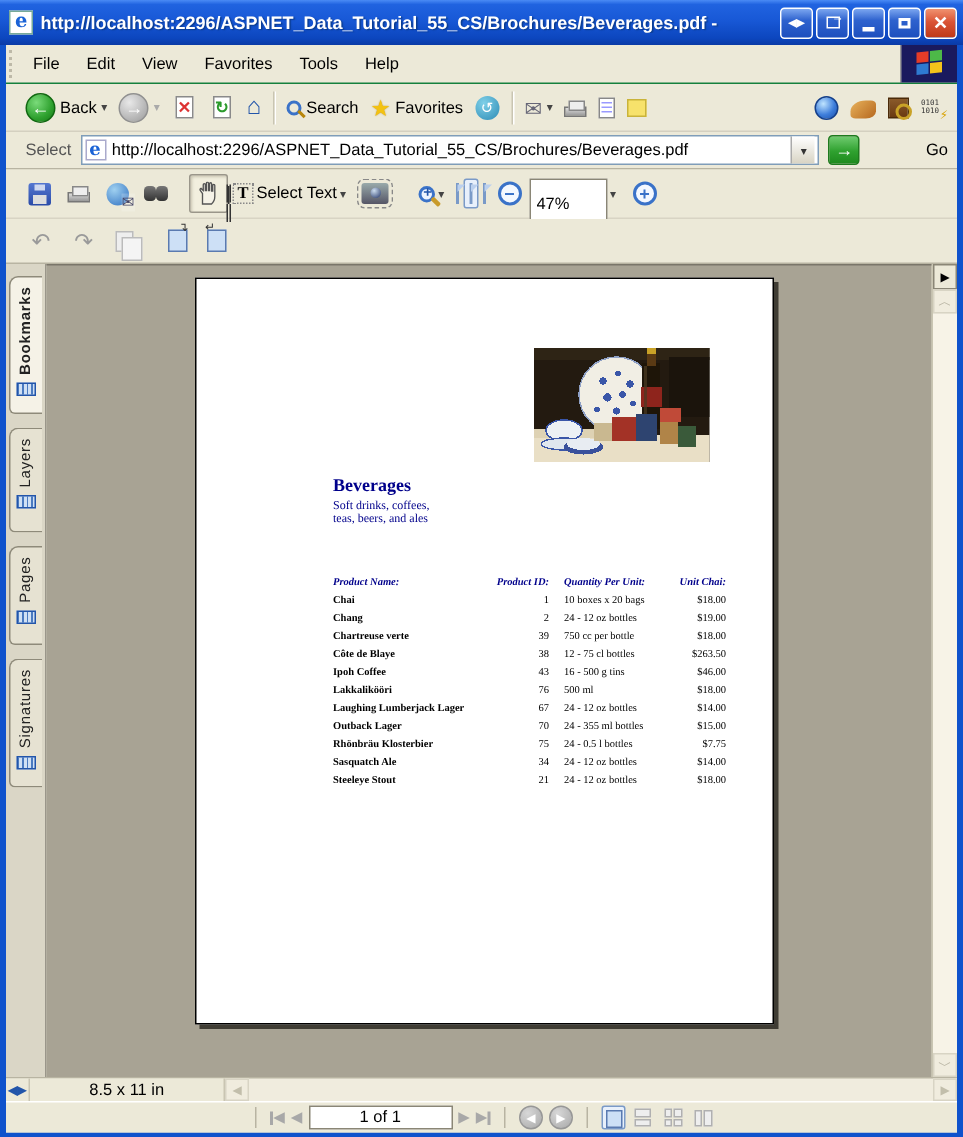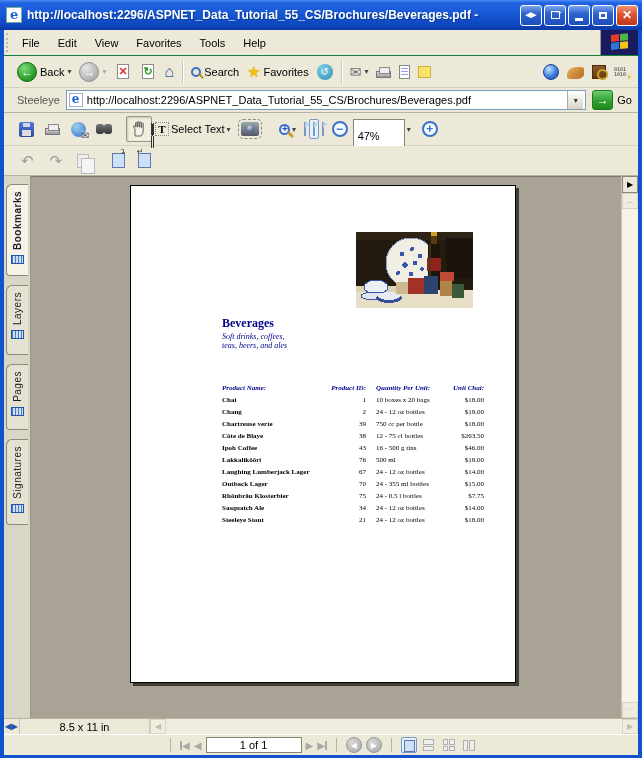--- a/index.html
+++ b/index.html
@@ -75,21 +75,21 @@
   .addressbar { height:25px; flex:0 0 25px; display:flex; align-items:center; background:#ECE9D8;
                 border-bottom:1px solid #B8B4A2; padding-right:4px; }
   .addr-label { color:#555; margin:0 6px 0 4px; }
   .addr-field { flex:1; height:20px; background:#fff; border:1px solid #7F9DB9; display:flex; align-items:center; padding:0 2px; }
   .addr-field .doc-icon2 { width:14px; height:14px; margin-right:4px; position:relative; background:#fff; border:1px solid #aac; }
   .addr-field .doc-icon2::after { content:"e"; position:absolute; left:2px; top:-2px; color:#1b63d6; font-weight:bold; font-size:12px; font-family:"DejaVu Serif", serif; }
   .addr-text { flex:1; font-size:11px; white-space:nowrap; overflow:hidden; }
   .addr-drop { width:16px; height:18px; background:linear-gradient(#fff,#d8d4c4); border-left:1px solid #aaa; display:flex; align-items:center; justify-content:center; font-size:8px; color:#333; }
   .go-btn { width:21px; height:20px; margin:0 4px 0 6px; border-radius:3px; border:1px solid #1e7a1e;
             background:linear-gradient(180deg,#6FCB6F,#2FA12F 55%,#1E8A1E); color:#fff; display:flex; align-items:center; justify-content:center; font-weight:bold; font-size:12px; }
-  .go-label { font-size:11px; color:#000; margin-right:2px; }
+  .go-label { font-size:11px; color:#000; margin-right:2px;margin-left:40px; }
 
   
   .acro1 { height:33px; flex:0 0 33px; display:flex; align-items:center; background:#ECE9D8; border-bottom:1px solid #D8D4C4; }
   .acro2 { height:30px; flex:0 0 30px; display:flex; align-items:center; background:#ECE9D8; border-bottom:1px solid #B8B4A2; }
   .abtn { height:26px; min-width:26px; display:flex; align-items:center; justify-content:center; gap:2px; padding:0 3px; border-radius:2px; }
   .abtn.pressed { background:#F2EFDE; border:1px solid #9a968a; box-shadow:inset 1px 1px 2px #c9c5b2; }
   .floppy { width:15px; height:15px; background:linear-gradient(#5577D0,#2A4BA8); border-radius:2px; position:relative; }
   .floppy::after { content:""; position:absolute; left:3px; bottom:1px; width:9px; height:6px; background:#ddd; }
   .floppy::before { content:""; position:absolute; left:4px; top:1px; width:7px; height:4px; background:#cfd8f0; }
   .emailglobe { width:15px; height:15px; border-radius:50%; background:radial-gradient(circle at 35% 30%,#9fd0f0,#2E6FC0); position:relative; }
@@ -133,21 +133,21 @@
   .vscroll { width:17px; flex:0 0 17px; display:flex; flex-direction:column; background:#F7F3E7; border-left:1px solid #c9c5b2; }
   .pane-btn { height:17px; background:#ECE9D8; border:1px solid #8a8676; display:flex; align-items:center; justify-content:center; font-size:8px; color:#000; }
   .scroll-arrow { height:16px; display:flex; align-items:center; justify-content:center; color:#b9b5a4; font-size:9px; background:#F0ECDE; border:1px solid #d8d4c4; }
   .vscroll .track { flex:1; }
 
   
   .pdfpage { position:absolute; left:99px; top:8px; width:386px; height:498px; background:#fff; border:1px solid #000;
              box-shadow:3px 3px 0 rgba(45,42,34,0.85); font-family:"Liberation Serif", serif; }
   .pdfimg { position:absolute; left:225px; top:46px; width:117px; height:76px; }
   .pdftitle { position:absolute; left:91px; top:130px; font-size:12px; font-weight:bold; color:#00008B; }
-  .pdfsub { position:absolute; left:91px; top:146px; font-size:8px; font-style:italic; color:#00008B; line-height:9px; }
+  .pdfsub { position:absolute; left:91px; top:146px; font-size:8px; color:#00008B; line-height:9px; }
   .pdftable { position:absolute; left:91px; top:196px; width:262px; border-collapse:collapse; table-layout:fixed; }
   .pdftable th, .pdftable td { font-weight:normal; font-size:7px; padding:0; height:12px; vertical-align:middle; white-space:nowrap; overflow:visible; }
   .pdftable th { color:#00008B; font-style:italic; font-weight:bold; }
   .pdftable .c-name { width:100px; text-align:left; }
   .pdftable .c-id { width:44px; text-align:right; }
   .pdftable .c-gap { width:10px; }
   .pdftable .c-qty { width:72px; text-align:left; }
   .pdftable .c-price { width:36px; text-align:right; }
   .pdftable td.c-name { font-weight:bold; }
 
@@ -288,21 +288,21 @@
     <span class="tbtn">
         <span class="book"></span>
       </span>
     <span class="tbtn">
         <span class="binary">0101<br>1010</span>
       </span>
   </div>
 
   <div class="addressbar">
     <span class="grip"></span>
-    <span class="addr-label">Steeleye</span>
+    <span class="addr-label">Select</span>
     <div class="addr-field">
       <span class="doc-icon2"></span>
       <span class="addr-text">http://localhost:2296/ASPNET_Data_Tutorial_55_CS/Brochures/Beverages.pdf</span>
       <span class="addr-drop">▾</span>
     </div>
     <span class="go-btn">→</span>
     <span class="go-label">Go</span>
   </div>
 
   <div class="acro1">

